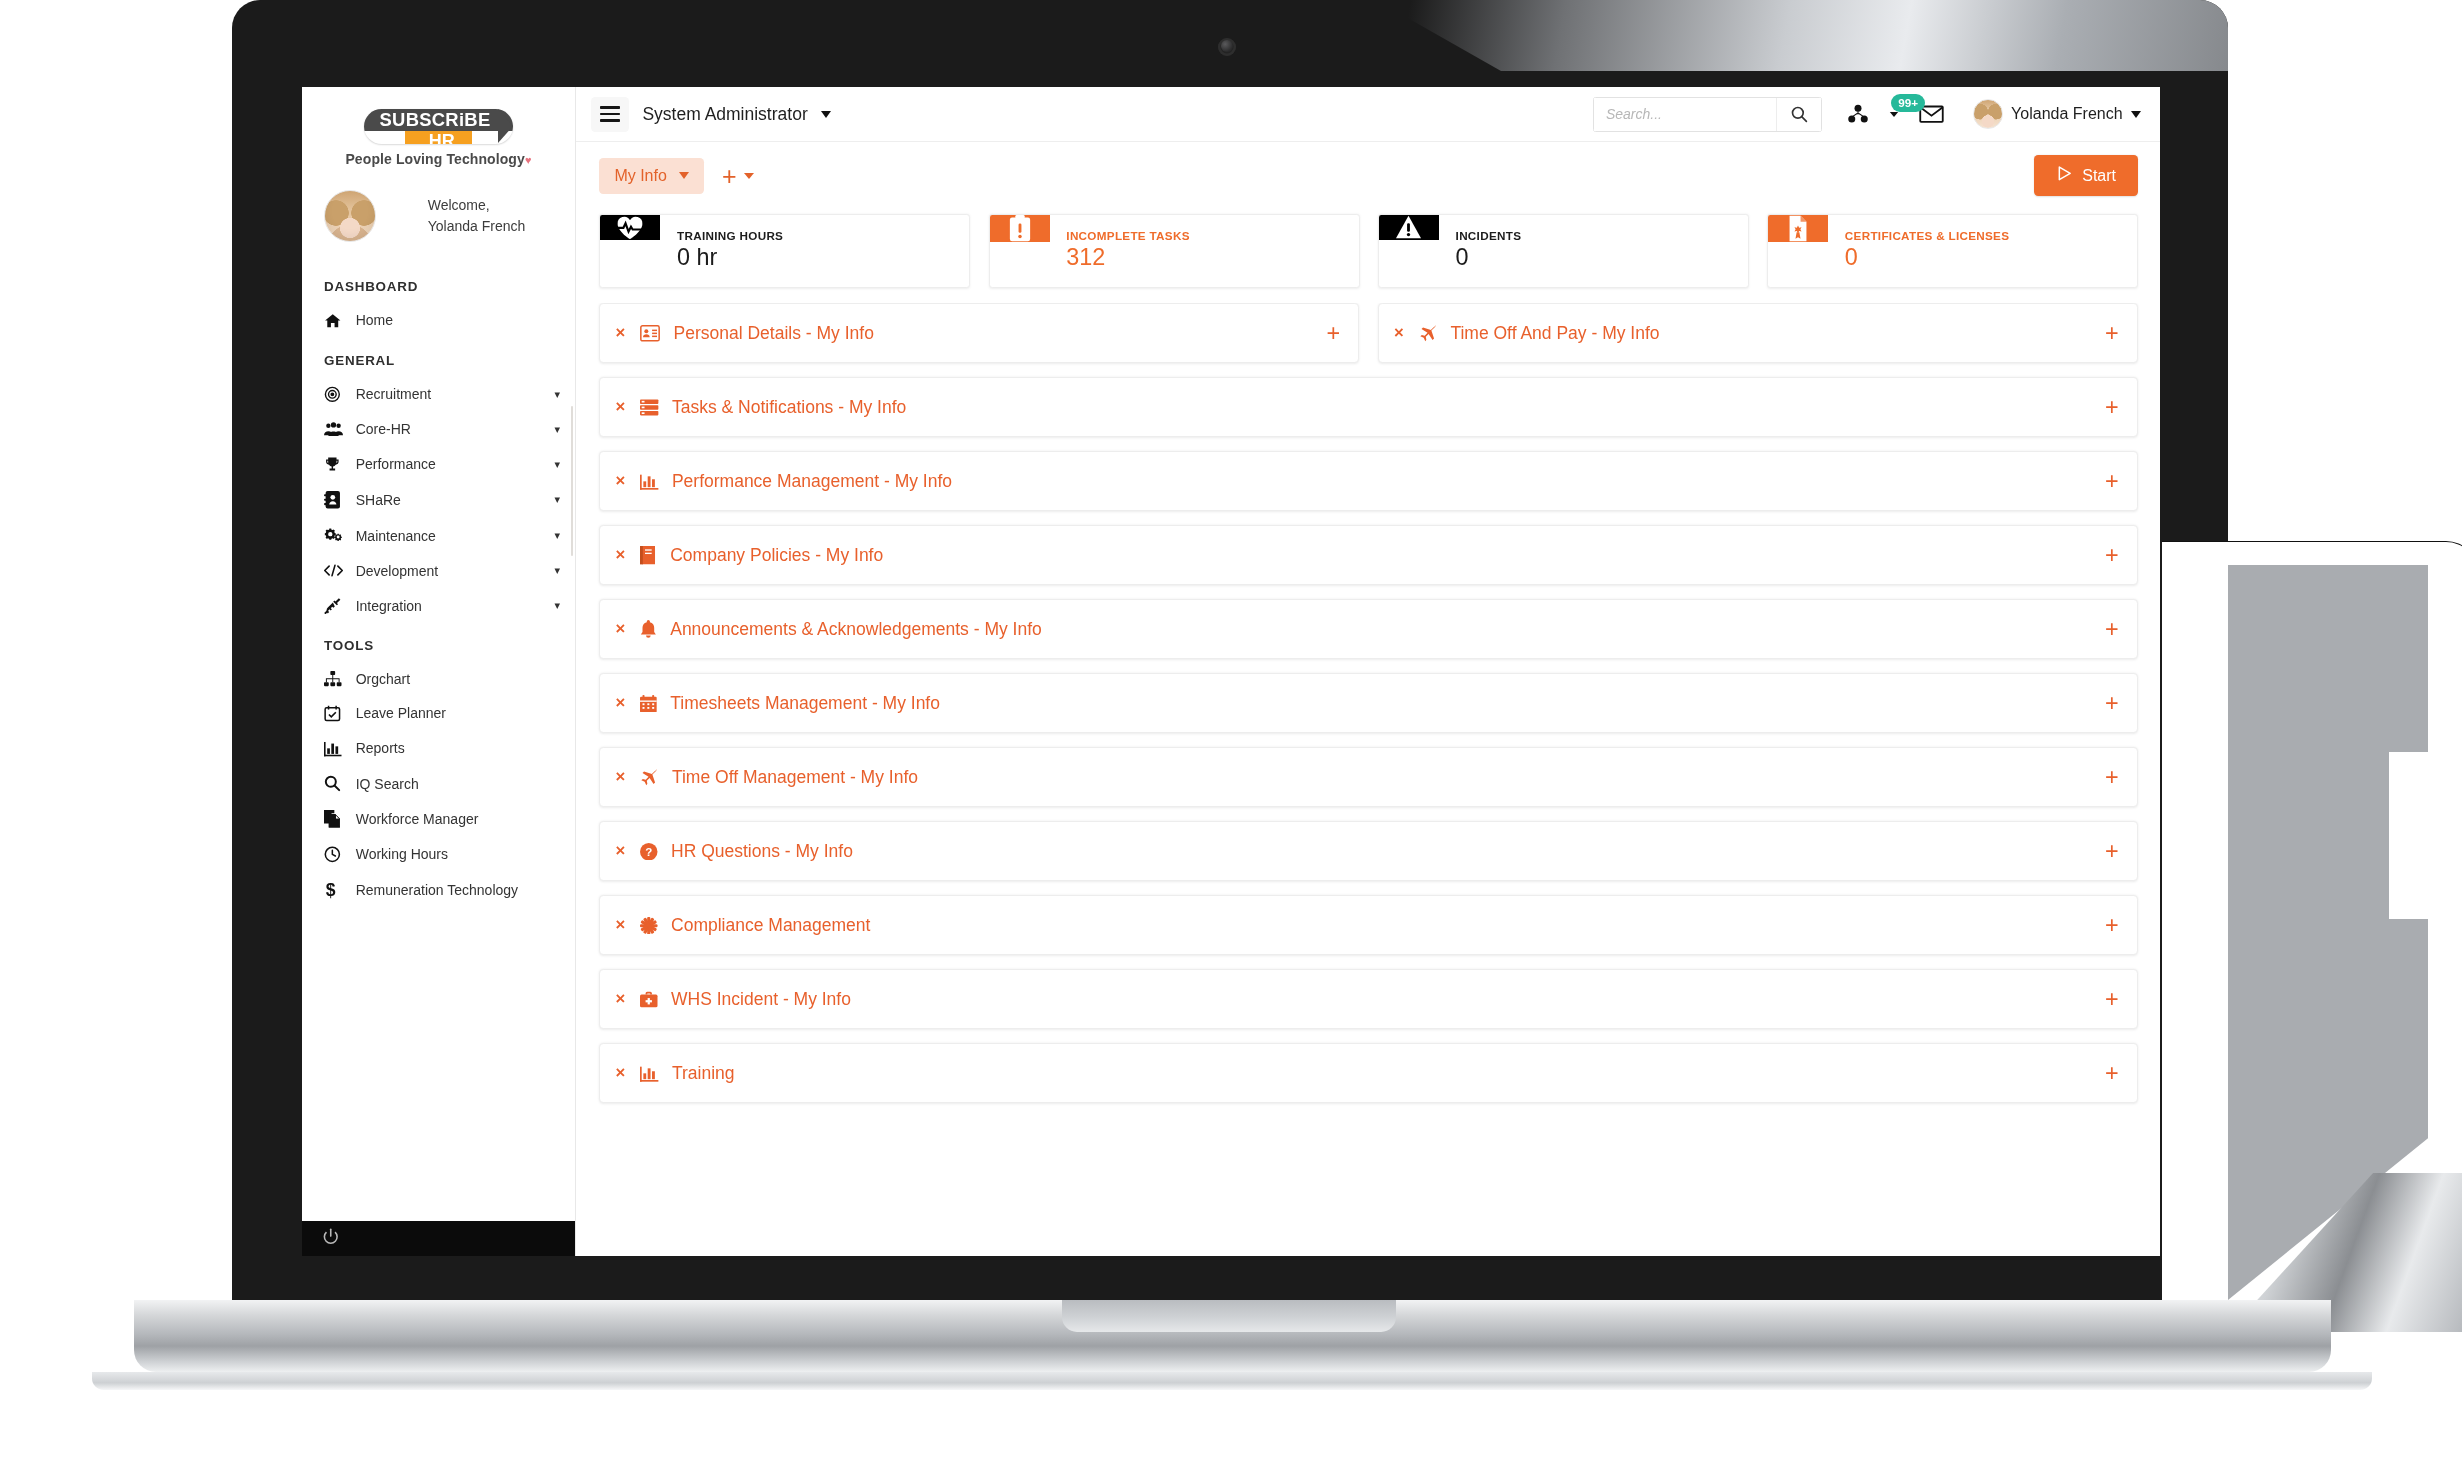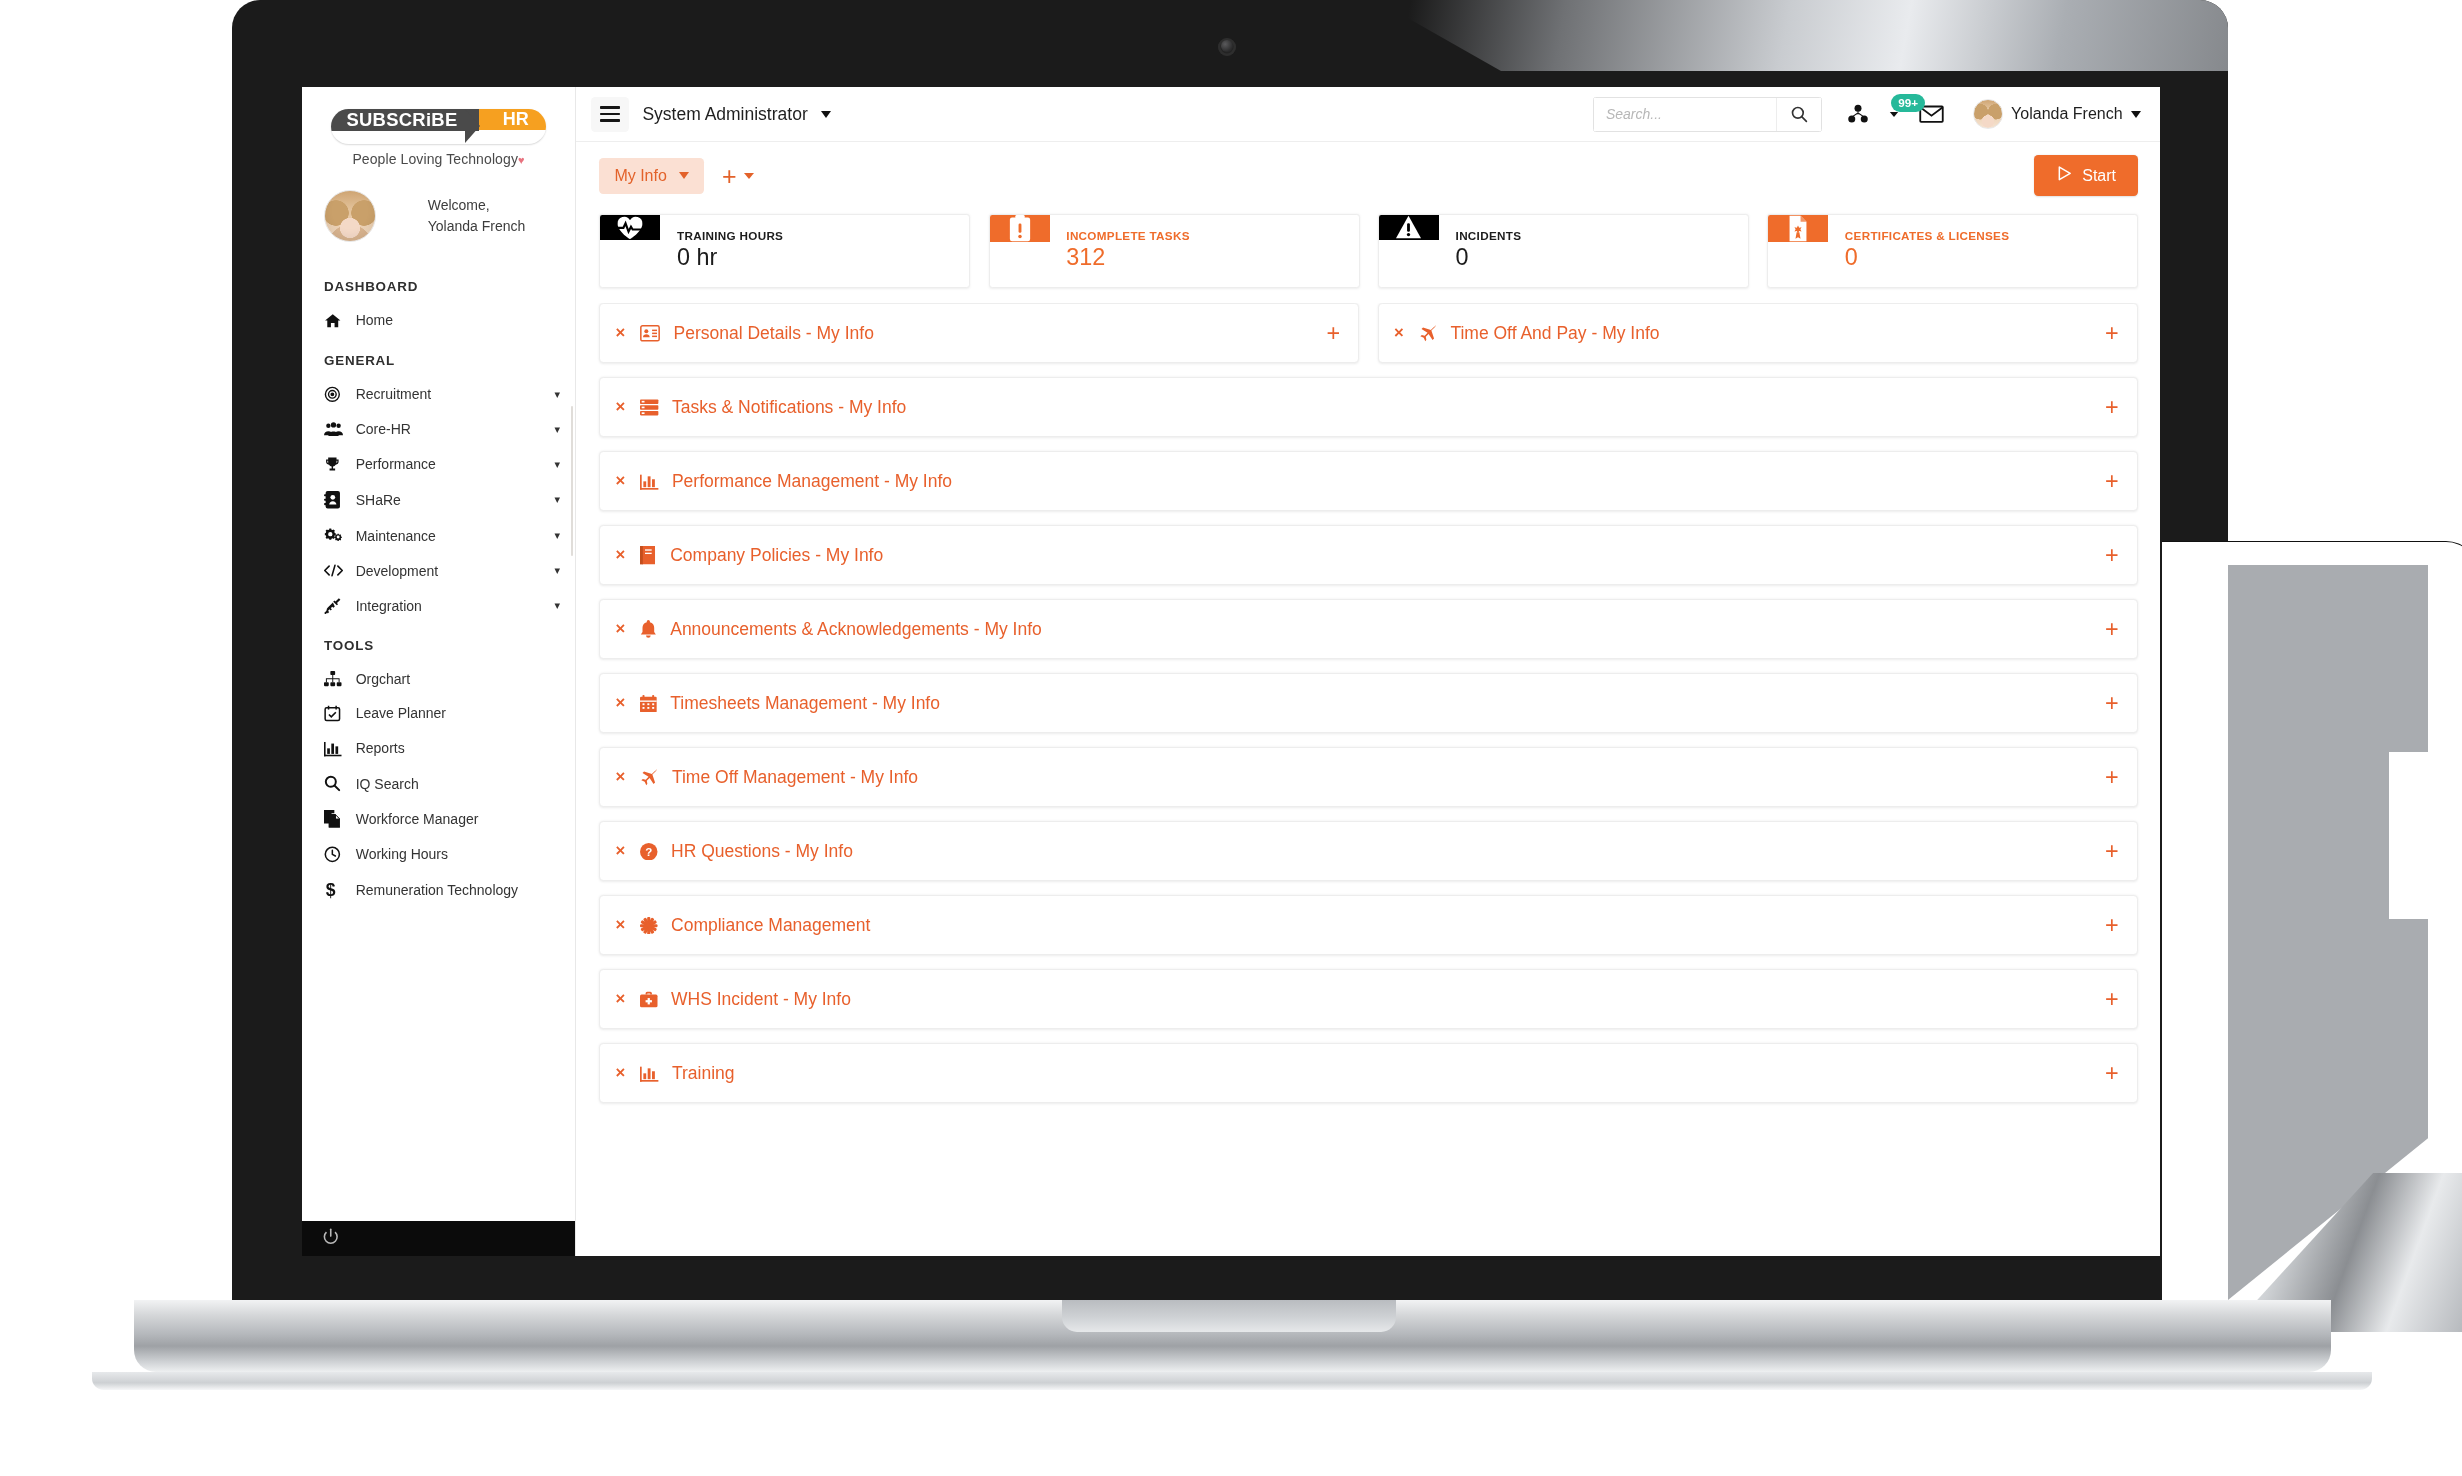--- a/index.html
+++ b/index.html
@@ -94,40 +94,41 @@
   
   .sidebar {
     width: 274px; flex: 0 0 274px;
     background: #ffffff;
     border-right: 0.8px solid #e8e8e8;
     position: relative;
     display:flex; flex-direction:column;
   }
   .brand { padding: 22px 0 5px 0; text-align:center; }
   .logo {
-    display:inline-flex; align-items:flex-start; height:35px;
+    display:inline-flex; align-items:center; height:35px;
     border-radius: 17.5px; overflow:hidden;
     box-shadow: 0 0.8px 1.7px rgba(0,0,0,.18);
+    flex-direction: column;
   }
   .logo-left {
     background:#4a4a4a; color:#fff; font-weight:800; font-size:18.4px;
     letter-spacing:0.3px; padding: 0 8.4px 0 15px; display:flex; align-items:center;
     position:relative; padding-right: 22px;
   }
   .logo-left::after{
     content:""; position:absolute; right:-0.8px; top:0;
     width:0; height:0; border-top:17.5px solid transparent;
     border-bottom:17.5px solid transparent; border-left:15px solid #4a4a4a;
   }
   .logo-right {
     background:#f6a020; color:#fff; font-weight:800; font-size:18px;
     padding: 0 16.7px 0 23.4px; display:flex; align-items:center;
   }
   .tagline {
-    margin-top:6.7px; font-size:14px; font-weight:400; color:#4a4a4a;
+    margin-top:6.7px; font-size:14px; font-weight:700; color:#4a4a4a;
     letter-spacing:0.1px;
   }
   .tagline .hh { color:#e8737f; font-size:11px; }
 
   .welcome {
     display:flex; align-items:center; gap:11.7px;
     padding: 18.4px 0 22px 22px;
   }
   .avatar-lg {
     width:52px; height:52px; border-radius:50%; flex:0 0 52px;

